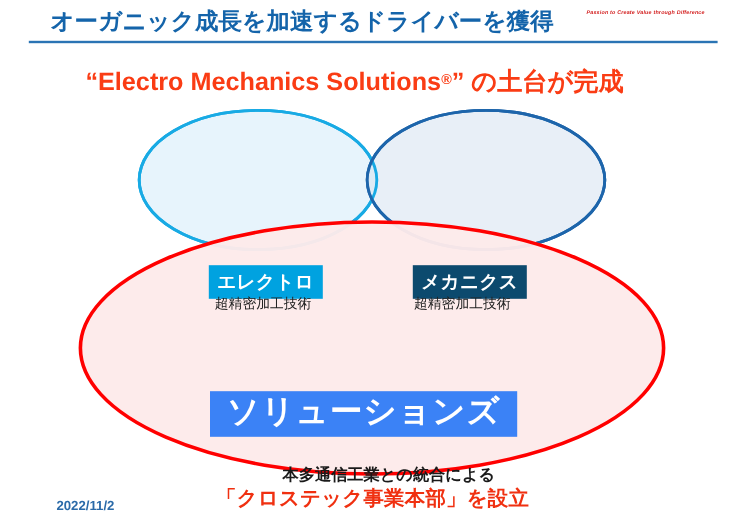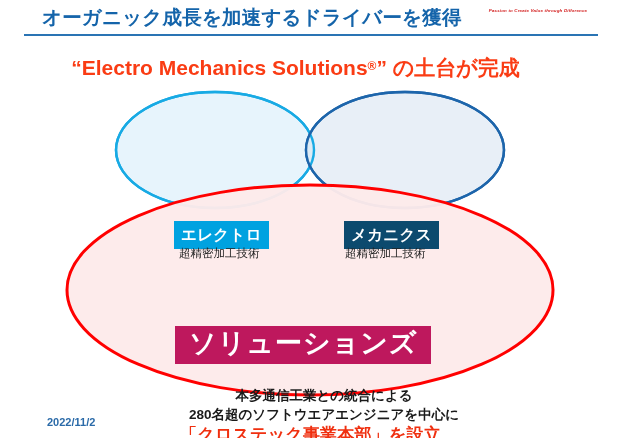--- a/index.html
+++ b/index.html
@@ -129,21 +129,21 @@
     white-space: nowrap;
     font-weight: normal;
   }
   #electro-subtext { left: 179px; top: 156px; }
   #mechanics-subtext { left: 345px; top: 156px; }
 
   #solutions-banner {
     position: absolute;
     left: 175px;
     top: 236px;
-    background: #be185d;
+    background: #3b82f6;
     color: #ffffff;
     font-size: 27px;
     font-weight: bold;
     letter-spacing: 1px;
     padding: 3px 14px 6px 14px;
     white-space: nowrap;
     line-height: 1.08;
   }
 
   #solutions-body {
@@ -236,19 +236,18 @@
   <div class="venn-label-box" id="electro-label-box">エレクトロ</div>
   <div class="venn-subtext" id="electro-subtext">超精密加工技術</div>
 
   <div class="venn-label-box" id="mechanics-label-box">メカニクス</div>
   <div class="venn-subtext" id="mechanics-subtext">超精密加工技術</div>
 
   <div id="solutions-banner">ソリューションズ</div>
 
   <div id="solutions-body">
     <div class="line">本多通信工業との統合による</div>
-    <div class="line">280名超のソフトウエアエンジニアを中心に</div>
     <div class="line-highlight">「クロステック事業本部」を設立</div>
   </div>
 </div>
 
 <div id="slide-footer-date">2022/11/2</div>
 <div id="slide-footer-pageno">19</div>
 
 </body></html>

